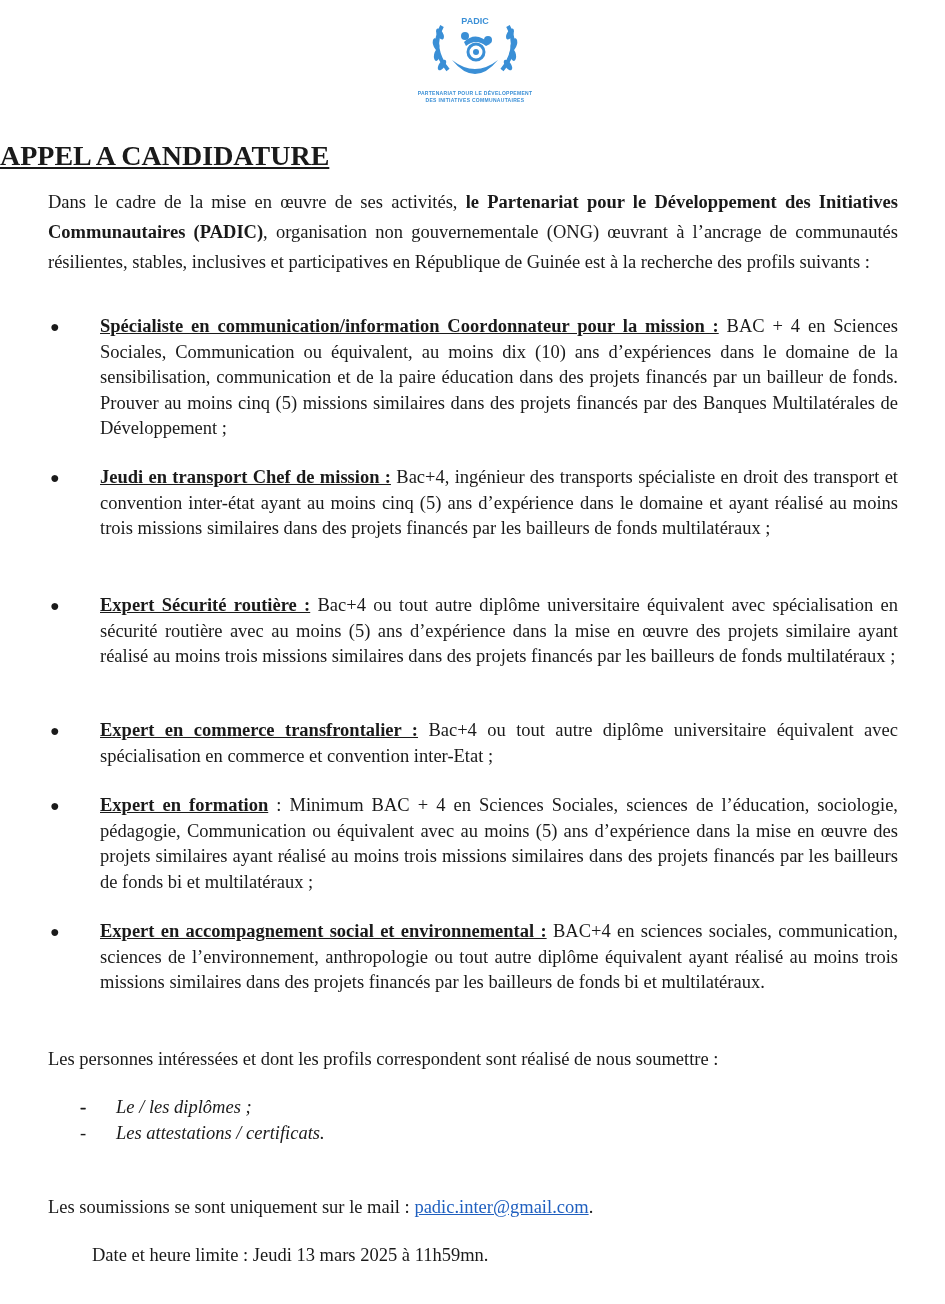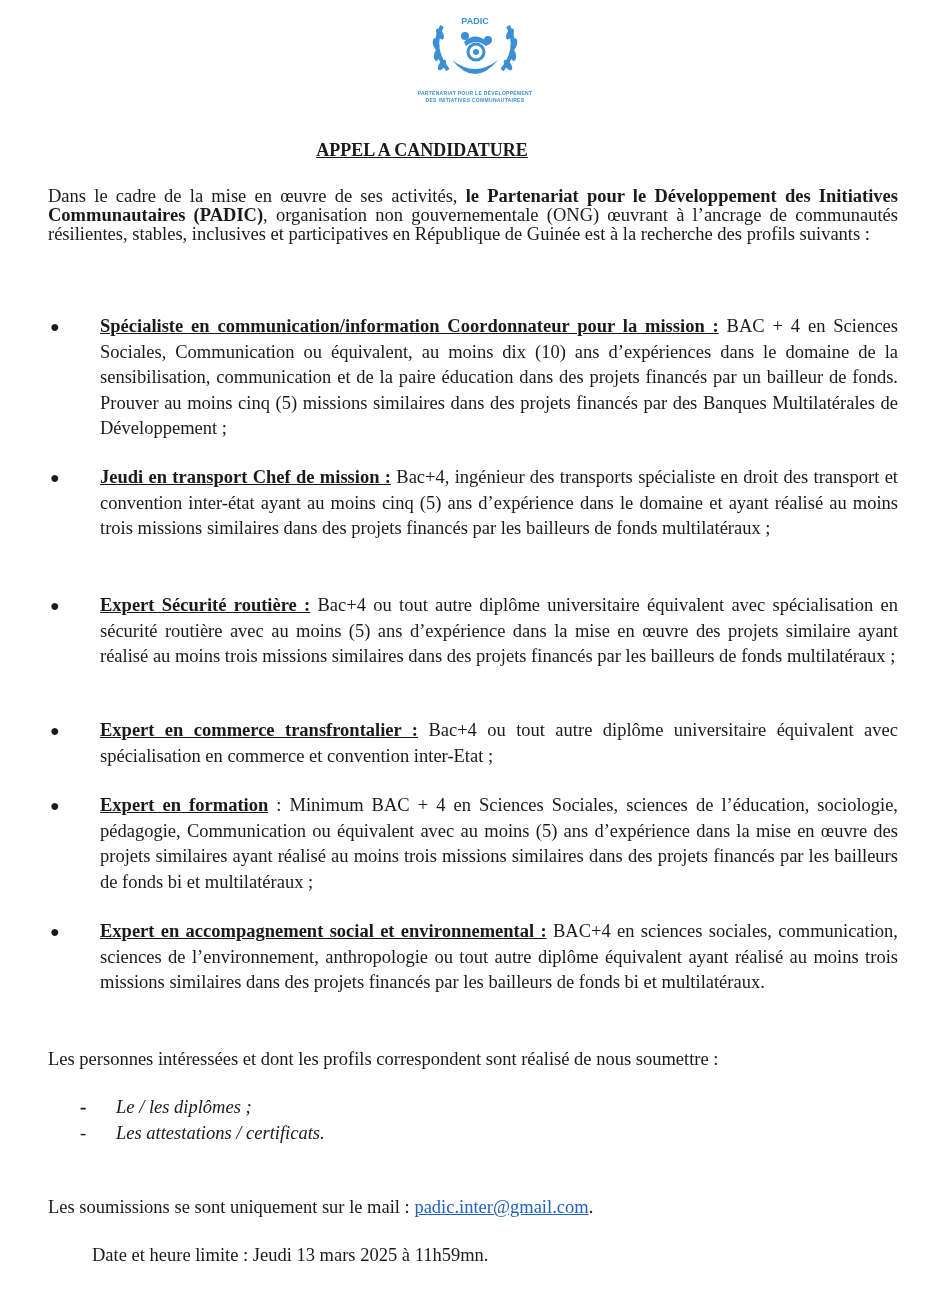--- a/index.html
+++ b/index.html
@@ -10,26 +10,26 @@
   .logo {
     position: absolute; left: 400px; top: 8px; width: 150px; height: 110px;
   }
   .logo svg { display: block; margin: 0 auto; }
   .logo-caption {
     font-family: "Liberation Sans", sans-serif; font-size: 5px; color: #3a8fd6;
     text-align: center; line-height: 7px; letter-spacing: 0.3px; font-weight: bold;
     text-transform: uppercase; margin-top: 2px;
   }
   .title {
-    position: absolute; top: 140px; left: 0; width: 844px; text-align: center;
-    font-size: 18px; font-weight: bold; text-decoration: underline;
+    position: absolute; top: 140px; left: 0; width: 844px; 
+    font-size: 28px; font-weight: bold; text-decoration: underline;
   }
   .text-block {
     position: absolute; left: 48px; width: 850px; font-size: 18.5px;
-    line-height: 19px; text-align: justify;
+    line-height: 30px; text-align: justify;
   }
   .intro { top: 187px; }
   .bullet {
     position: absolute; left: 50px; width: 848px; font-size: 18.5px;
     line-height: 25.5px; text-align: justify;
   }
   .bullet .dot {
     position: absolute; left: 0; top: 0; width: 30px; font-size: 16px;
   }
   .bullet .body { margin-left: 50px; }

